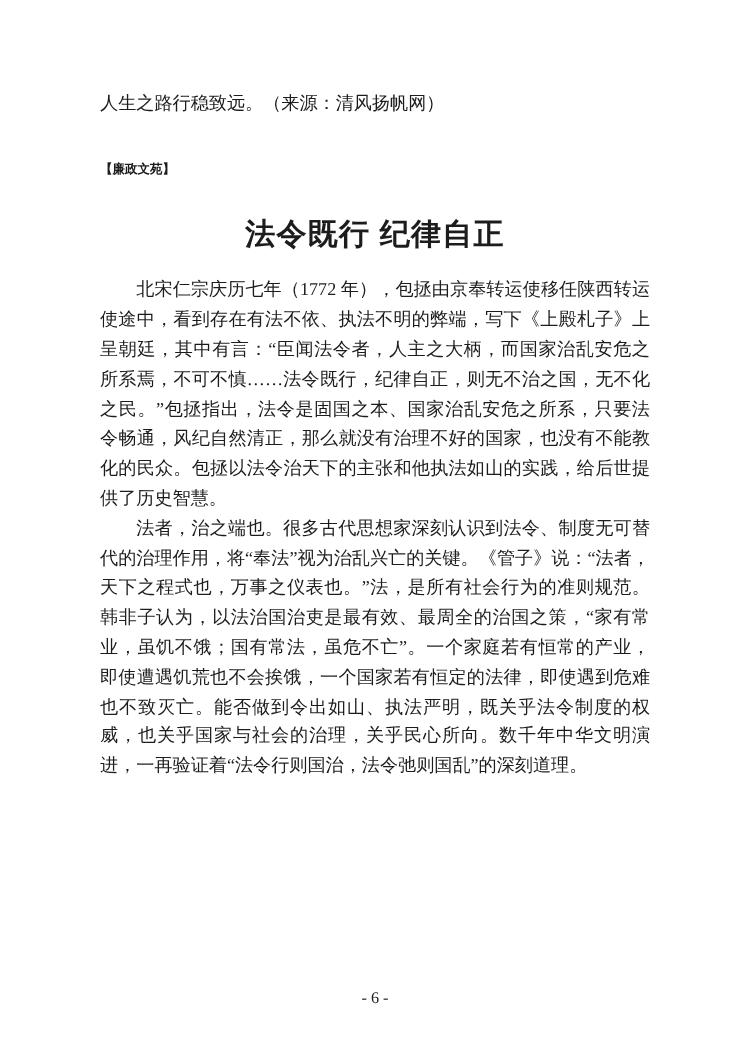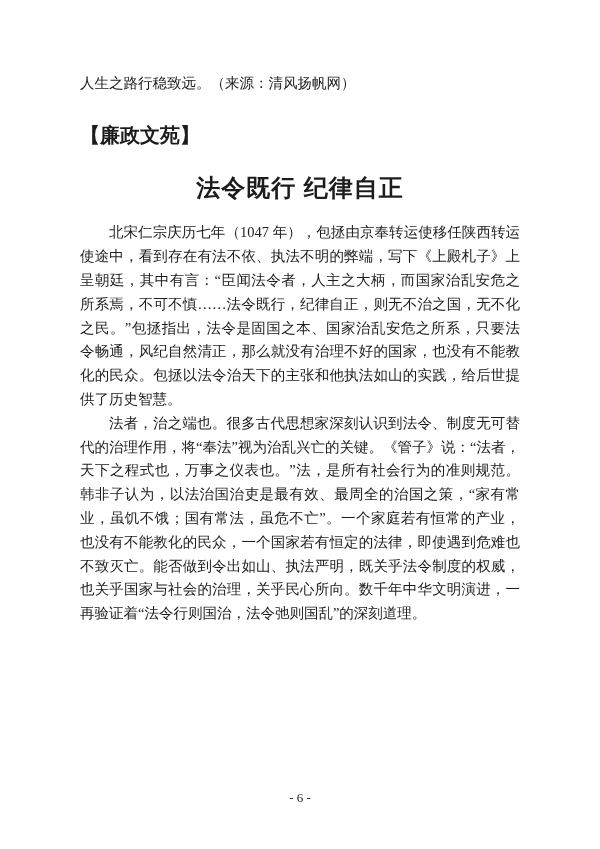--- a/index.html
+++ b/index.html
@@ -26,21 +26,21 @@
     line-height: 23.8px;
     text-align: justify;
   }
   .prev-tail {
     margin: 0 0 28px 0;
     text-indent: 0;
   }
   .section-header {
     font-weight: bold;
     margin: 0 0 28px 0;
-    font-size: 20px;
+    font-size: 10px;
   }
   .article-title {
     text-align: center;
     font-weight: bold;
     font-size: 24px;
     letter-spacing: 1px;
     margin: 0 0 22px 0;
     font-family: "Liberation Sans", "DejaVu Sans", sans-serif;
   }
   .body-para {
@@ -63,19 +63,19 @@
 <div class="page">
   <div class="content">
     <p class="prev-tail">人生之路行稳致远。（来源：清风扬帆网）</p>
 
     <p class="section-header">【廉政文苑】</p>
 
     <h1 class="article-title">法令既行 纪律自正</h1>
 
 
 
-    <p class="body-para">北宋仁宗庆历七年（1047 年），包拯由京奉转运使移任陕西转运使途中，看到存在有法不依、执法不明的弊端，写下《上殿札子》上呈朝廷，其中有言：“臣闻法令者，人主之大柄，而国家治乱安危之所系焉，不可不慎……法令既行，纪律自正，则无不治之国，无不化之民。”包拯指出，法令是固国之本、国家治乱安危之所系，只要法令畅通，风纪自然清正，那么就没有治理不好的国家，也没有不能教化的民众。包拯以法令治天下的主张和他执法如山的实践，给后世提供了历史智慧。</p>
+    <p class="body-para">北宋仁宗庆历七年（1772 年），包拯由京奉转运使移任陕西转运使途中，看到存在有法不依、执法不明的弊端，写下《上殿札子》上呈朝廷，其中有言：“臣闻法令者，人主之大柄，而国家治乱安危之所系焉，不可不慎……法令既行，纪律自正，则无不治之国，无不化之民。”包拯指出，法令是固国之本、国家治乱安危之所系，只要法令畅通，风纪自然清正，那么就没有治理不好的国家，也没有不能教化的民众。包拯以法令治天下的主张和他执法如山的实践，给后世提供了历史智慧。</p>
 
-    <p class="body-para">法者，治之端也。很多古代思想家深刻认识到法令、制度无可替代的治理作用，将“奉法”视为治乱兴亡的关键。《管子》说：“法者，天下之程式也，万事之仪表也。”法，是所有社会行为的准则规范。韩非子认为，以法治国治吏是最有效、最周全的治国之策，“家有常业，虽饥不饿；国有常法，虽危不亡”。一个家庭若有恒常的产业，也没有不能教化的民众，一个国家若有恒定的法律，即使遇到危难也不致灭亡。能否做到令出如山、执法严明，既关乎法令制度的权威，也关乎国家与社会的治理，关乎民心所向。数千年中华文明演进，一再验证着“法令行则国治，法令弛则国乱”的深刻道理。</p>
+    <p class="body-para">法者，治之端也。很多古代思想家深刻认识到法令、制度无可替代的治理作用，将“奉法”视为治乱兴亡的关键。《管子》说：“法者，天下之程式也，万事之仪表也。”法，是所有社会行为的准则规范。韩非子认为，以法治国治吏是最有效、最周全的治国之策，“家有常业，虽饥不饿；国有常法，虽危不亡”。一个家庭若有恒常的产业，即使遭遇饥荒也不会挨饿，一个国家若有恒定的法律，即使遇到危难也不致灭亡。能否做到令出如山、执法严明，既关乎法令制度的权威，也关乎国家与社会的治理，关乎民心所向。数千年中华文明演进，一再验证着“法令行则国治，法令弛则国乱”的深刻道理。</p>
   </div>
 
   <div class="footer">- 6 -</div>
 </div>
 
 </body></html>

